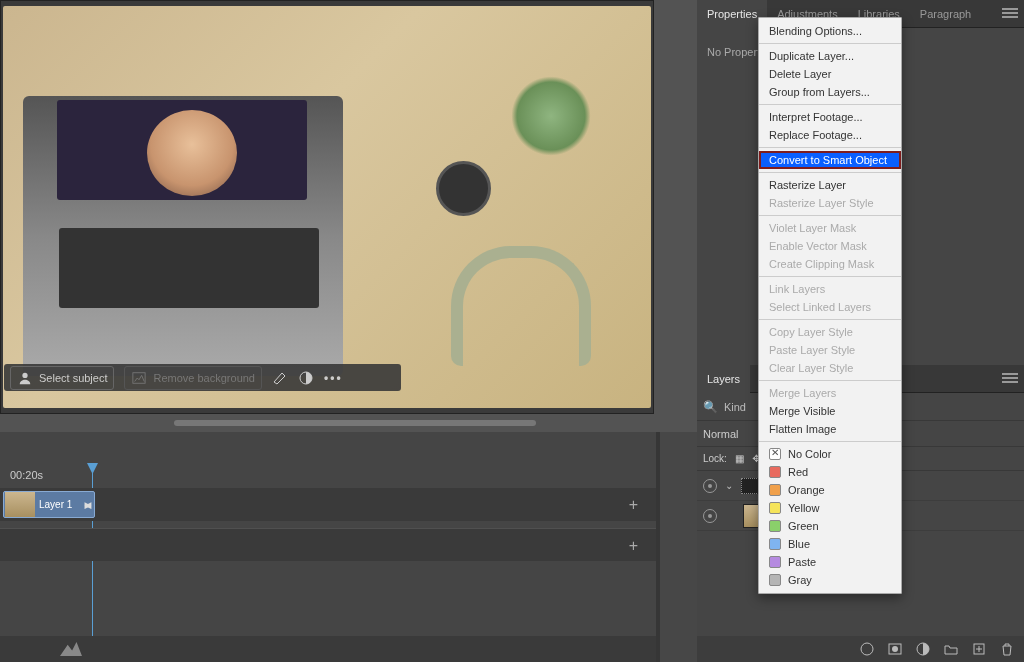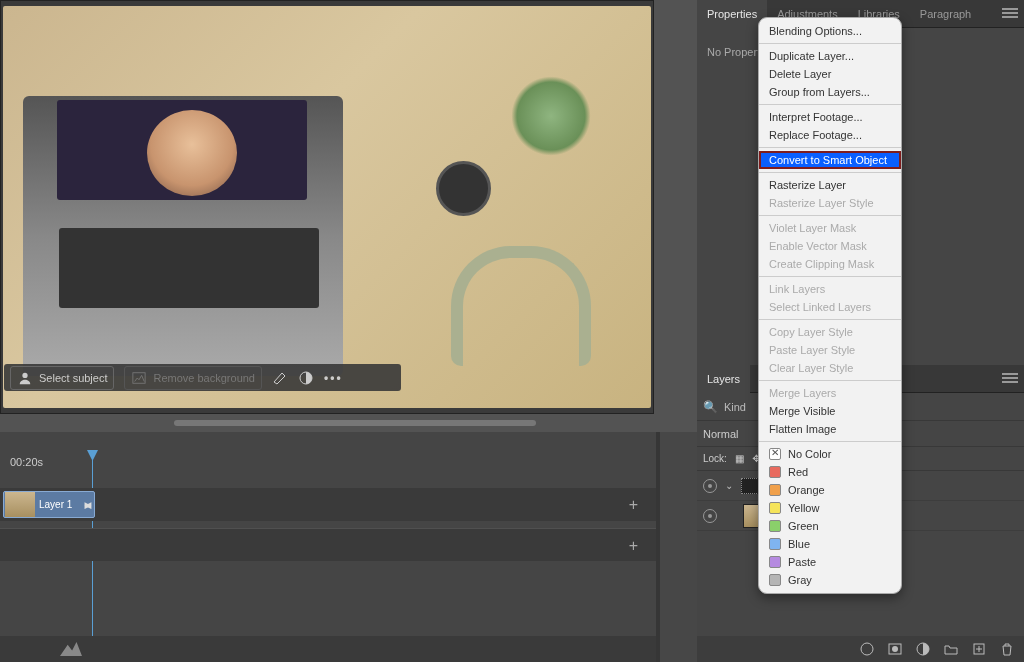--- a/index.html
+++ b/index.html
@@ -24,21 +24,21 @@
   .opt-btn { display: flex; align-items: center; gap: 6px; padding: 3px 6px; border: 1px solid #666; border-radius: 3px; font-size: 11px; color: #ccc; }
   .opt-btn.disabled { color: #777; border-color: #555; }
   .icon-box { width: 16px; height: 16px; display: inline-flex; align-items: center; justify-content: center; }
   .dots { letter-spacing: 2px; font-weight: bold; }
   
   .hscroll { position: absolute; left: 0; top: 414px; width: 697px; height: 18px; background: #535353; }
   .hscroll-thumb { position: absolute; left: 174px; top: 6px; width: 362px; height: 6px; background: #777; border-radius: 3px; }
   
   
   .timeline { position: absolute; left: 0; top: 432px; width: 656px; height: 230px; background: #454545; }
-  .time-header { position: absolute; left: 0; top: 0; width: 100%; height: 56px; }
+  .time-header { position: absolute; left: 0; top: 13px; width: 100%; height: 56px; }
   .time-label { position: absolute; left: 10px; top: 24px; font-size: 11px; color: #ccc; }
   .playhead { position: absolute; left: 92px; top: 18px; width: 1px; height: 200px; background: #5a9fd4; }
   .playhead::before { content: ''; position: absolute; left: -5px; top: 0; width: 11px; height: 11px; background: #5a9fd4; clip-path: polygon(0 0, 100% 0, 50% 100%); }
   .track-row { position: absolute; left: 0; top: 56px; width: 656px; height: 33px; background: #3a3a3a; }
   .clip { position: absolute; left: 3px; top: 3px; width: 92px; height: 27px; background: #5c7ba3; border: 1px solid #88aad3; border-radius: 2px; display: flex; align-items: center; }
   .clip-thumb { width: 30px; height: 25px; background: linear-gradient(#cbb68f,#a89060); margin-left: 1px; }
   .clip-label { font-size: 10px; color: #fff; margin-left: 4px; }
   .clip-end { position: absolute; right: 2px; top: 4px; width: 8px; height: 18px; display: flex; align-items: center; justify-content: center; color: #ddd; font-size: 9px; }
   .track-add { position: absolute; right: 18px; top: 8px; color: #aaa; font-size: 16px; }
   .track-row2 { position: absolute; left: 0; top: 96px; width: 656px; height: 33px; background: #3a3a3a; border-top: 1px solid #505050; }
@@ -66,21 +66,21 @@
   .layer-row { display: flex; align-items: center; height: 30px; padding: 0 6px; gap: 8px; border-bottom: 1px solid #3d3d3d; font-size: 11px; }
   .eye { width: 14px; height: 14px; border: 1px solid #999; border-radius: 50%; position: relative; }
   .eye::after { content: ''; position: absolute; left: 4px; top: 4px; width: 4px; height: 4px; background: #999; border-radius: 50%; }
   .chev { color: #bbb; font-size: 10px; }
   .film { width: 18px; height: 16px; background: #222; border: 1px dotted #888; }
   .thumb2 { width: 30px; height: 24px; background: linear-gradient(#cbb68f,#a89060); border: 1px solid #222; margin-left: 18px; }
   .layers-footer { position: absolute; left: 0; bottom: 0; width: 100%; height: 26px; background: #3d3d3d; display: flex; align-items: center; justify-content: flex-end; gap: 14px; padding: 0 10px; color: #bbb; }
   .fi { width: 14px; height: 14px; display: inline-block; }
   
   
-  .context-menu { position: absolute; left: 758px; top: 17px; width: 144px; background: #f2f2f2; border: 1px solid #aaa; border-radius: 9px; box-shadow: 0 4px 12px rgba(0,0,0,.4); padding: 4px 0; z-index: 50; }
+  .context-menu { position: absolute; left: 758px; top: 17px; width: 144px; background: #f2f2f2; border: 1px solid #aaa; border-radius: 1px; box-shadow: 0 4px 12px rgba(0,0,0,.4); padding: 4px 0; z-index: 50; }
   .cm-item { padding: 3px 10px; font-size: 11px; color: #333; white-space: nowrap; }
   .cm-item.disabled { color: #aaa; }
   .cm-item.highlighted { background: #0a5fff; color: #fff; border: 2px solid #7f1d1d; padding: 1px 8px; }
   .cm-sep { height: 1px; background: #ccc; margin: 3px 0; }
   .cm-color { display: flex; align-items: center; gap: 7px; }
   .swatch { width: 12px; height: 12px; border: 1px solid #888; border-radius: 2px; }
   .sw-none { background: #fff; position: relative; }
   .sw-none::after { content: '✕'; position: absolute; left: 1px; top: -2px; font-size: 10px; color: #555; }
 </style>
 </head>

